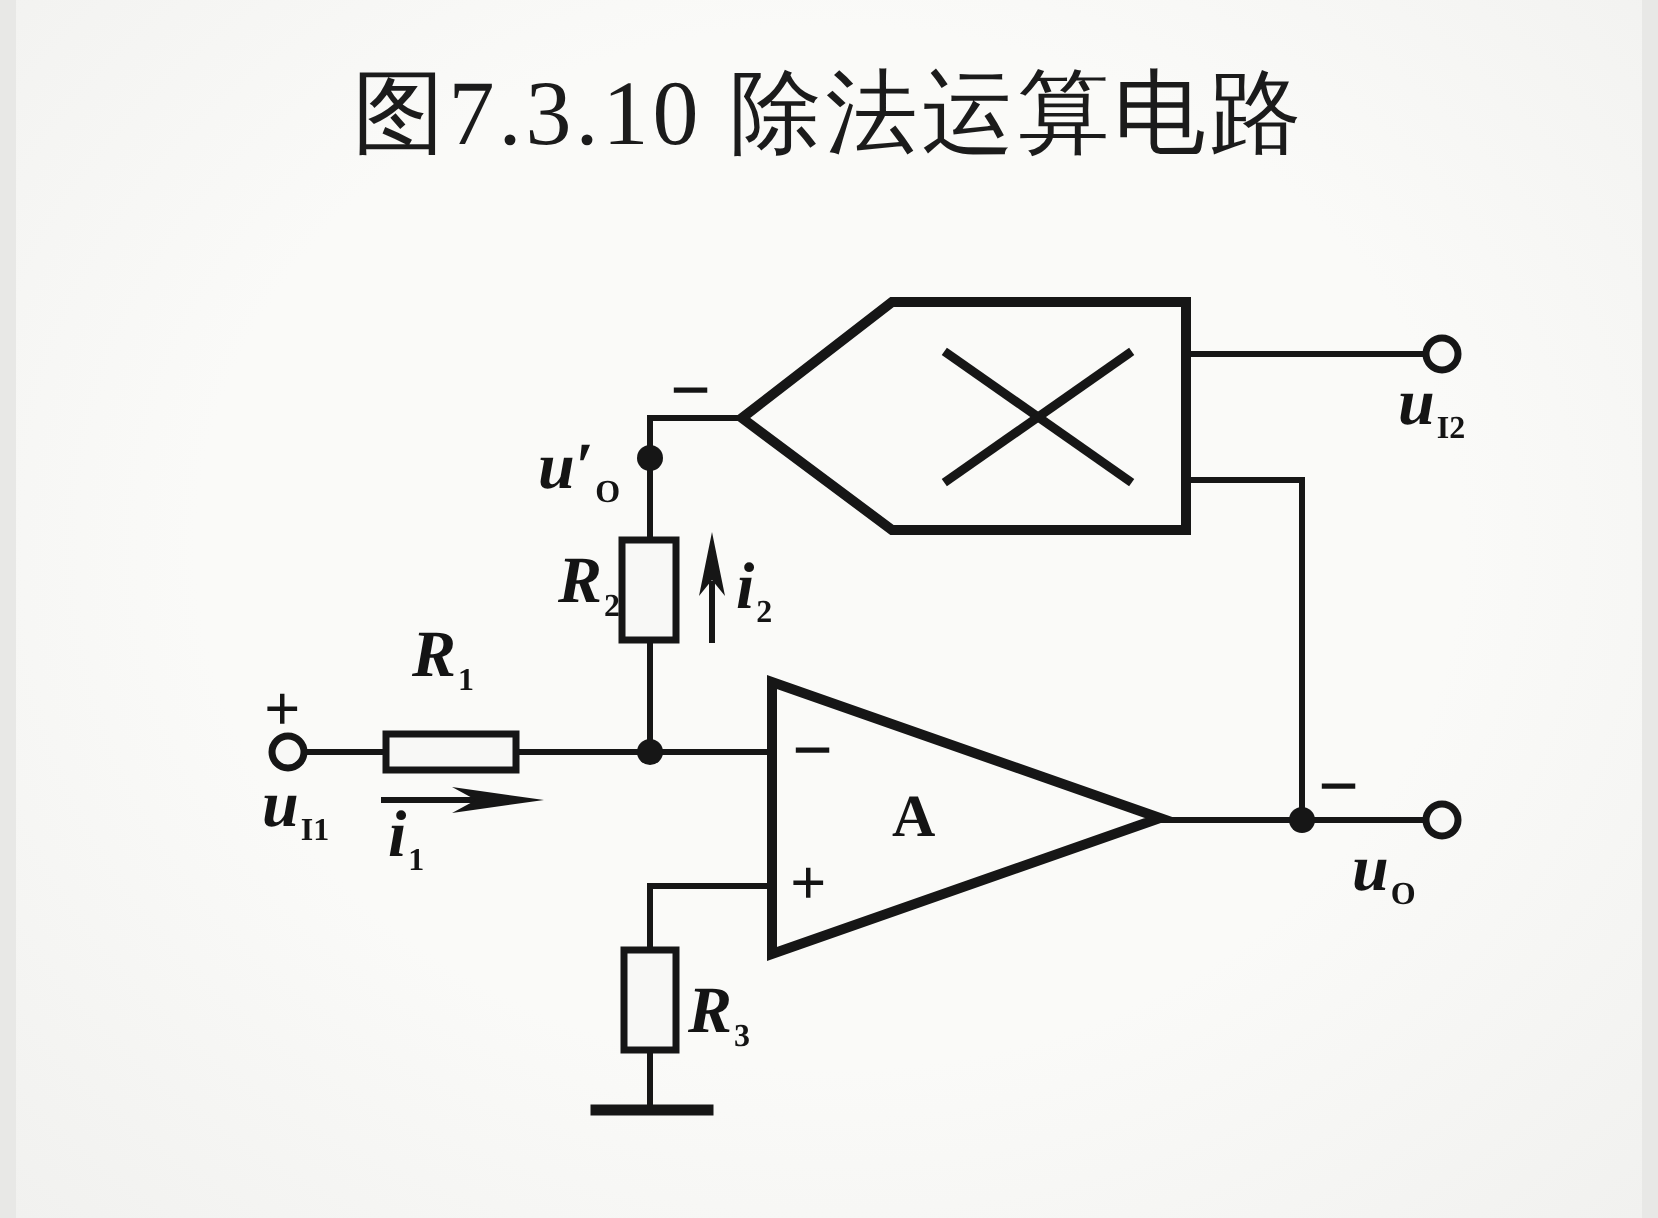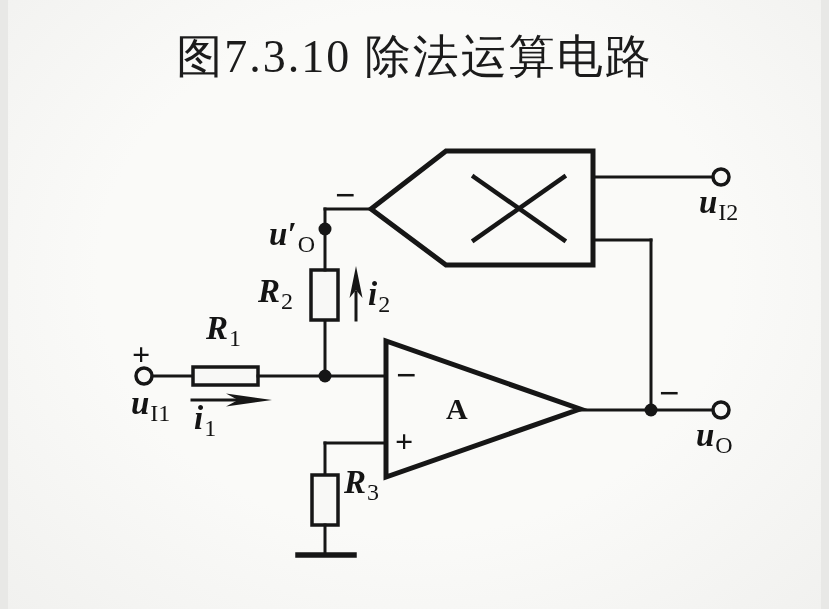--- a/index.html
+++ b/index.html
@@ -17,21 +17,21 @@
     text-align:center;
     font-size:46px;font-weight:500;letter-spacing:2px;
     color:#1b1b1b;
     margin:0;
   }
   svg{position:absolute;top:0;left:0;}
   .lbl{
     position:absolute;line-height:1;white-space:nowrap;color:#141414;
   }
   .base{font-style:italic;font-weight:700;font-size:33px;}
-  .sub{font-size:24px;font-weight:400;vertical-align:-7px;margin-left:1px;}
+  .sub{font-size:16px;font-weight:700;vertical-align:-7px;margin-left:1px;}
   .sign{font-weight:700;font-size:32px;}
   .dash{font-weight:700;font-size:36px;}
   .gain{font-weight:700;font-size:30px;letter-spacing:1px;}
 </style>
 </head>
 <body>
 
 <div class="stage">
 
   <h1 class="title">图7.3.10 除法运算电路</h1>
@@ -80,35 +80,35 @@
   </svg>
 
   <div class="lbl sign" style="left:124px;top:338px">+</div>
 
   <div class="lbl" style="left:123px;top:387px"><span class="base">u</span><span class="sub">I1</span></div>
 
   <div class="lbl" style="left:198px;top:312px"><span class="base">R</span><span class="sub">1</span></div>
 
   <div class="lbl" style="left:186px;top:402px"><span class="base">i</span><span class="sub">1</span></div>
 
-  <div class="lbl" style="left:250px;top:275px"><span class="base">R</span><span class="sub">2</span></div>
+  <div class="lbl" style="left:271px;top:275px"><span class="base">R</span><span class="sub">2</span></div>
 
   <div class="lbl" style="left:360px;top:278px"><span class="base">i</span><span class="sub">2</span></div>
 
   <div class="lbl" style="left:261px;top:218px"><span class="base">u′</span><span class="sub">O</span></div>
 
   <div class="lbl dash" style="left:327px;top:177px">−</div>
 
   <div class="lbl dash" style="left:388px;top:357px">−</div>
 
   <div class="lbl sign" style="left:387px;top:425px">+</div>
 
   <div class="lbl gain" style="left:438px;top:394px">A</div>
 
-  <div class="lbl" style="left:336px;top:466px"><span class="base">R</span><span class="sub">3</span></div>
+  <div class="lbl" style="left:336px;top:490px"><span class="base">R</span><span class="sub">3</span></div>
 
   <div class="lbl" style="left:691px;top:186px"><span class="base">u</span><span class="sub">I2</span></div>
 
   <div class="lbl dash" style="left:651px;top:375px">−</div>
 
-  <div class="lbl" style="left:688px;top:419px"><span class="base">u</span><span class="sub">O</span></div>
+  <div class="lbl" style="left:668px;top:419px"><span class="base">u</span><span class="sub">O</span></div>
 
 </div>
 
 </body></html>

